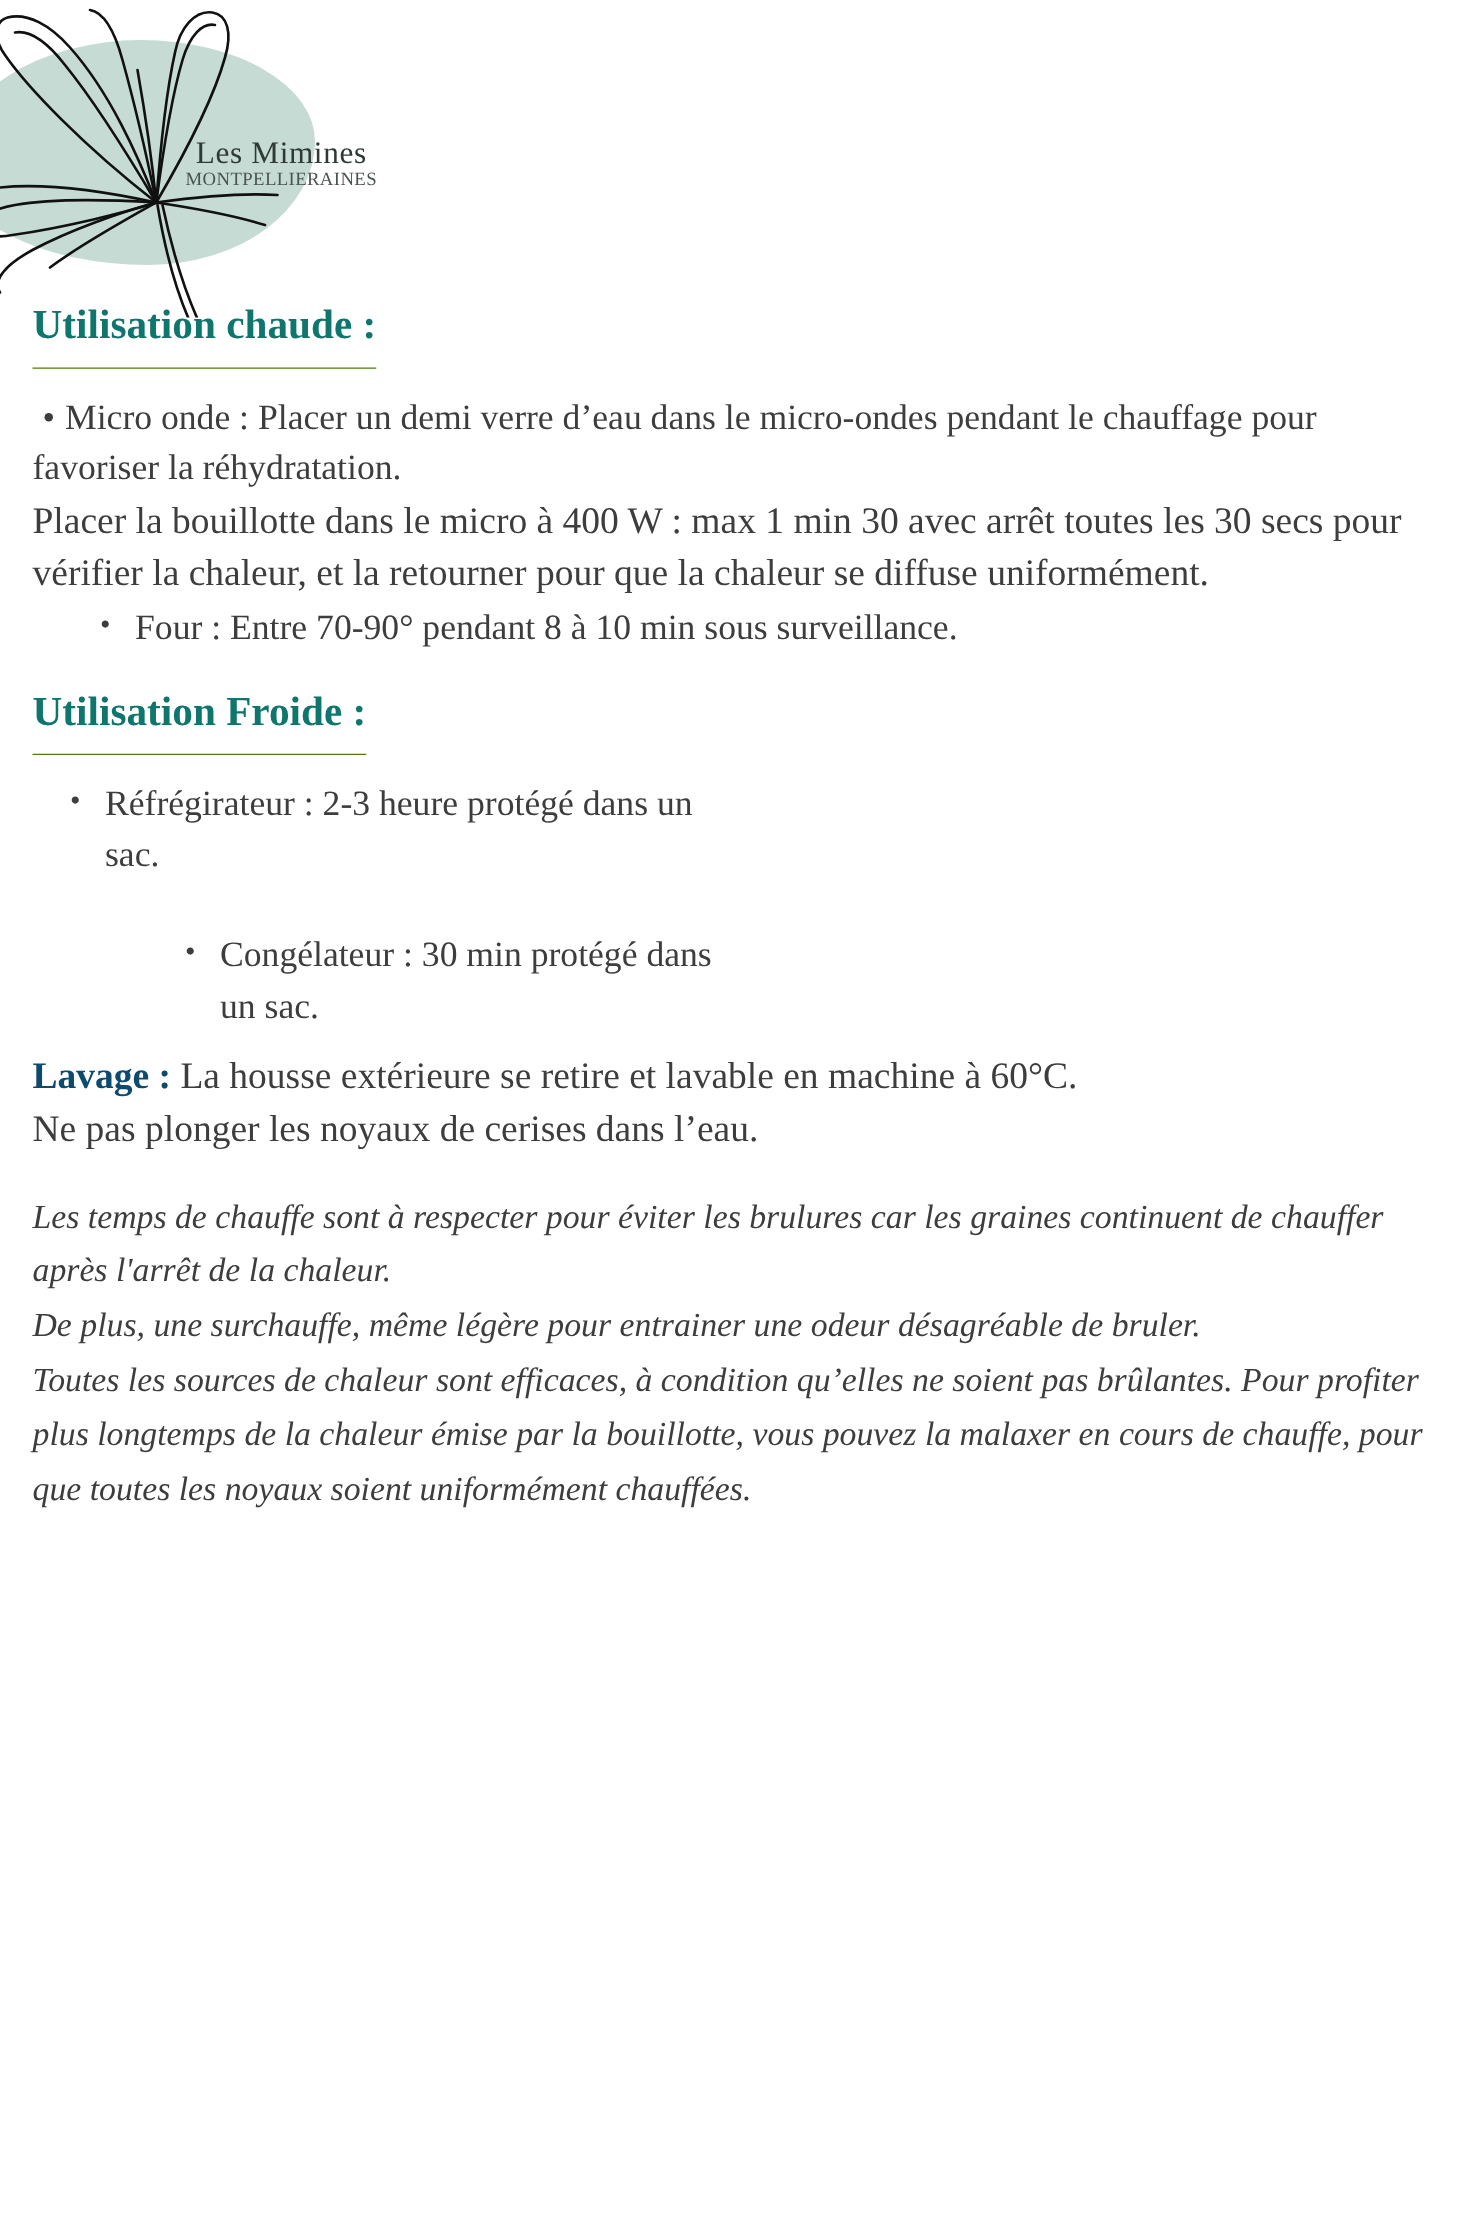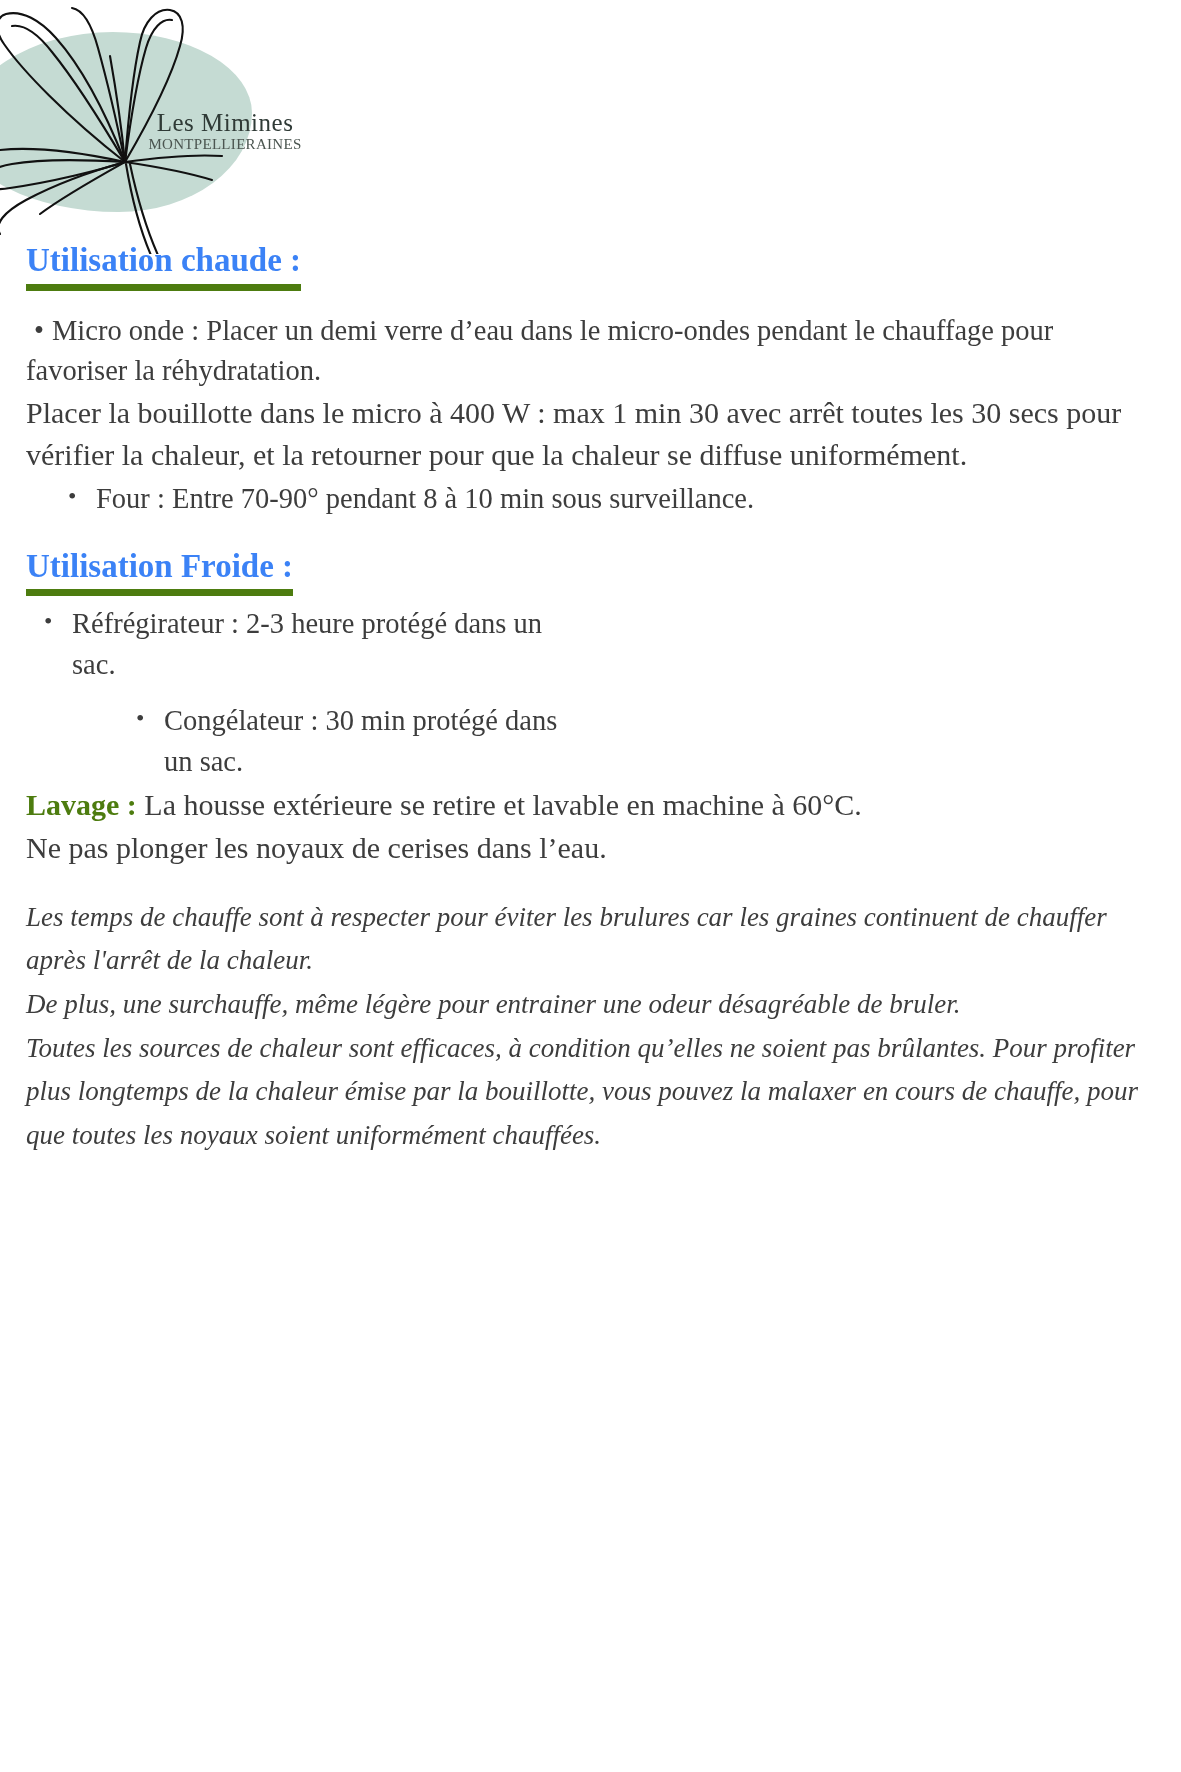--- a/index.html
+++ b/index.html
@@ -97,25 +97,25 @@
 
   
   .content {
     position: relative;
     padding: 0 26px 0 26px;
   }
   h2.section-heading {
     font-family: "Liberation Serif", "DejaVu Serif", serif;
     font-weight: bold;
     font-size: 33px;
-    color: #3b82f6;
+    color: #0f766e;
     margin: 10px 0 6px 0;
     display: inline-block;
-    border-bottom: 7px solid #4d7c0f;
-    padding-bottom: 4px;
+    border-bottom: 1px solid #4d7c0f;
+    padding-bottom: 14px;
     line-height: 1.15;
   }
   .heading-row { display: block; }
 
   p.body-line {
     font-size: 30px;
     line-height: 1.42;
     margin: 0;
     color: #3d3d3d;
   }
@@ -125,21 +125,21 @@
     margin: 0;
     color: #3d3d3d;
     text-indent: 0;
   }
   .bullet-para .dot {
     display: inline-block;
     width: 26px;
     text-align: center;
   }
   ul.simple {
-    margin: 0;
+    margin: 12px;
     padding: 0 0 0 42px;
     list-style: none;
   }
   ul.simple > li {
     font-size: 28.5px;
     line-height: 1.42;
     color: #3d3d3d;
     position: relative;
     padding-left: 28px;
     margin: 0;
@@ -156,21 +156,21 @@
     display: flex;
     gap: 16px;
     margin-top: 2px;
     flex-direction: column;
   }
   .cold-col { width: 50%; }
   .cold-col ul.simple { padding-left: 18px; }
   .cold-col.right ul.simple { padding-left: 110px; }
 
   .lavage-block { margin-top: 2px; }
-  .lavage-block b { font-weight: bold; color: #4d7c0f; margin-top: 36px; }
+  .lavage-block b { font-weight: bold; color: #0c4a6e; margin-top: 36px; }
 
   .note-block {
     margin-top: 26px;
   }
   p.note {
     font-family: "Liberation Serif", "DejaVu Serif", serif;
     font-style: italic;
     font-size: 27px;
     line-height: 1.62;
     margin: 0;

